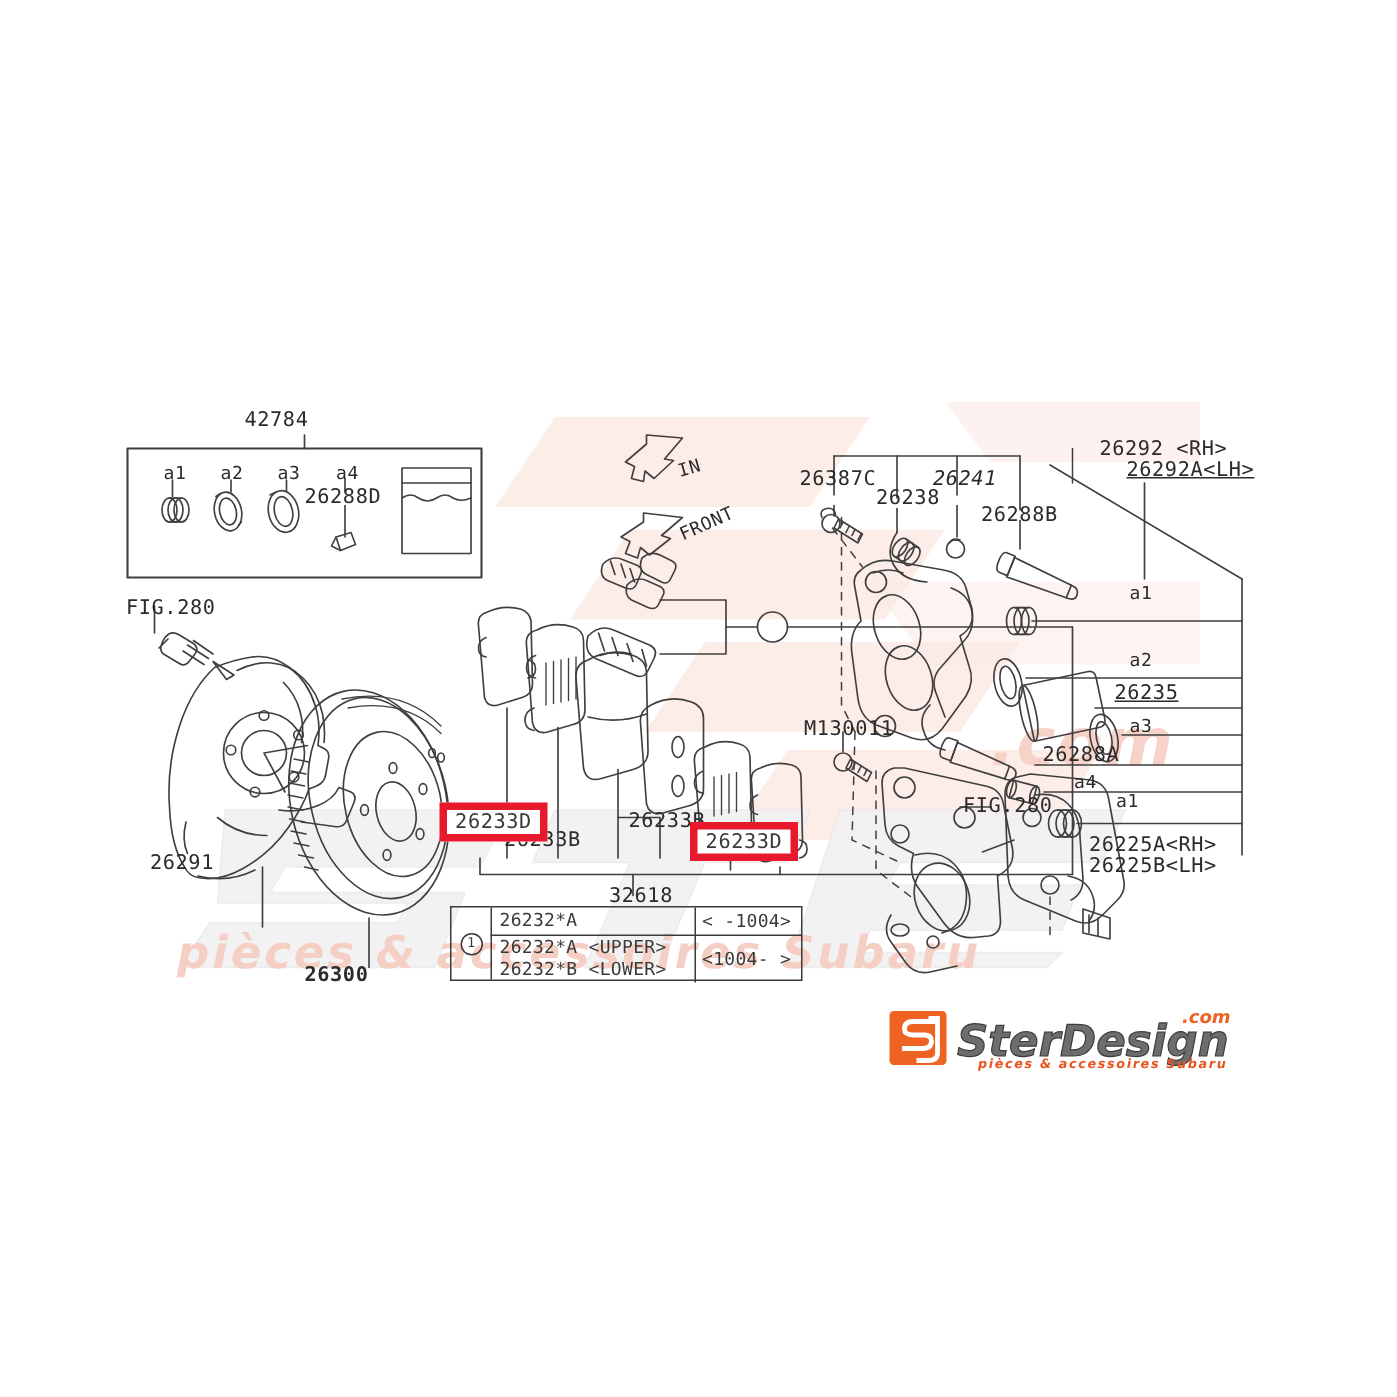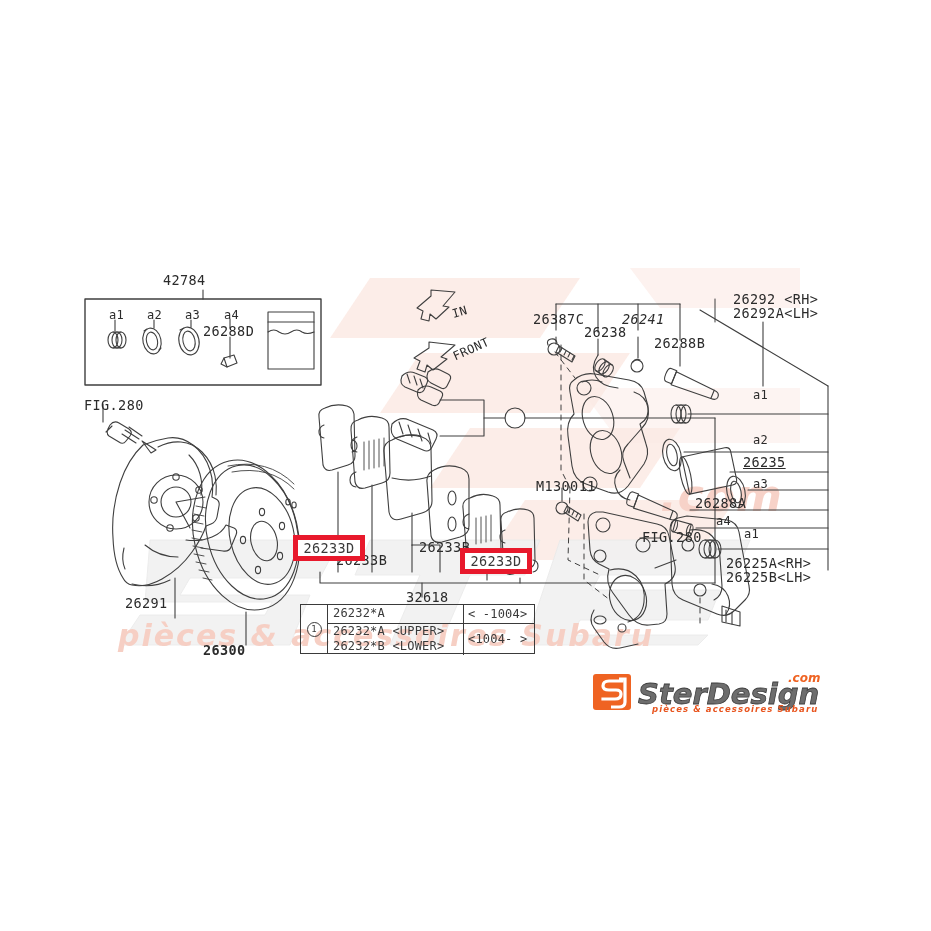--- a/index.html
+++ b/index.html
@@ -390,36 +390,36 @@
   </svg>
 
   <div class="lbl" style="left:163px;top:273px;">42784</div>
   <div class="lbl sm" style="left:109px;top:308px;">a1</div>
   <div class="lbl sm" style="left:147px;top:308px;">a2</div>
   <div class="lbl sm" style="left:185px;top:308px;">a3</div>
   <div class="lbl sm" style="left:224px;top:308px;">a4</div>
   <div class="lbl" style="left:203px;top:324px;">26288D</div>
 
   <div class="lbl" style="left:84px;top:398px;">FIG.280</div>
-  <div class="lbl" style="left:100px;top:596px;margin-left:25px;">26291</div>
+  <div class="lbl" style="left:100px;top:568px;">26291</div>
   <div class="lbl" style="left:203px;top:643px;font-weight:bold;">26300</div>
 
   <div class="lbl sm" style="left:452px;top:305px;transform:rotate(-16deg);">IN</div>
   <div class="lbl sm" style="left:452px;top:342px;transform:rotate(-24deg);">FRONT</div>
 
   <div class="lbl" style="left:336px;top:553px;">26233B</div>
   <div class="lbl" style="left:419px;top:540px;">26233B</div>
   <div class="lbl" style="left:406px;top:590px;">32618</div>
 
   <div class="lbl" style="left:533px;top:312px;">26387C</div>
   <div class="lbl" style="left:584px;top:325px;">26238</div>
   <div class="lbl" style="left:622px;top:312px;font-style:italic;">26241</div>
   <div class="lbl" style="left:654px;top:336px;">26288B</div>
   <div class="lbl" style="left:733px;top:292px;">26292 &lt;RH&gt;</div>
-  <div class="lbl" style="left:733px;top:306px;">26292A&lt;LH&gt;</div>
+  <div class="lbl" style="left:751px;top:306px;text-decoration:underline;">26292A&lt;LH&gt;</div>
 
   <div class="lbl sm" style="left:753px;top:388px;">a1</div>
   <div class="lbl sm" style="left:753px;top:433px;">a2</div>
   <div class="lbl" style="left:743px;top:455px;text-decoration:underline;">26235</div>
   <div class="lbl sm" style="left:753px;top:477px;">a3</div>
   <div class="lbl" style="left:695px;top:496px;">26288A</div>
   <div class="lbl sm" style="left:716px;top:514px;">a4</div>
   <div class="lbl sm" style="left:744px;top:527px;">a1</div>
 
   <div class="lbl" style="left:536px;top:479px;">M130011</div>

